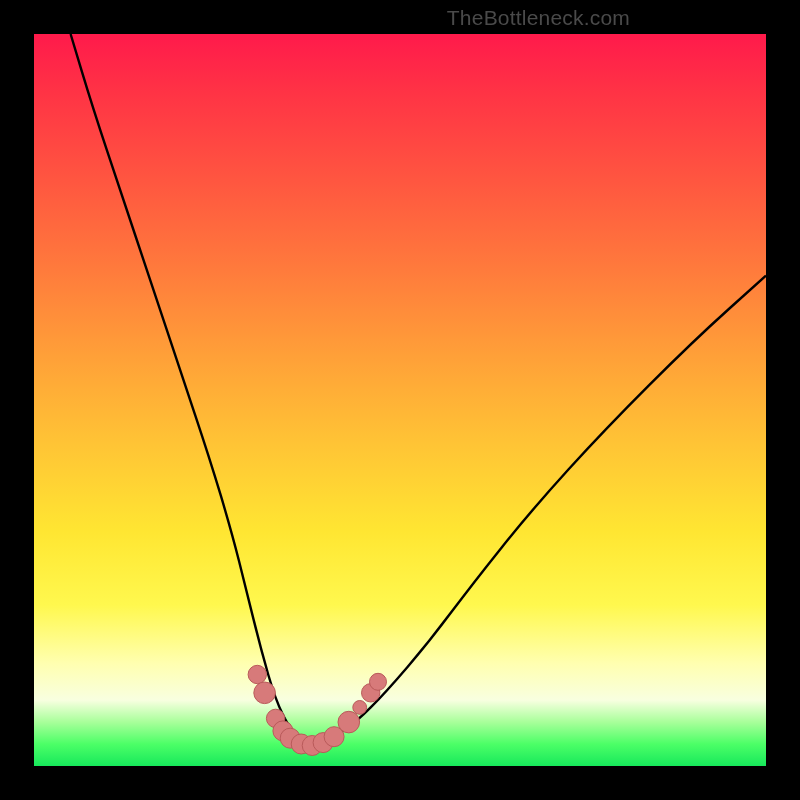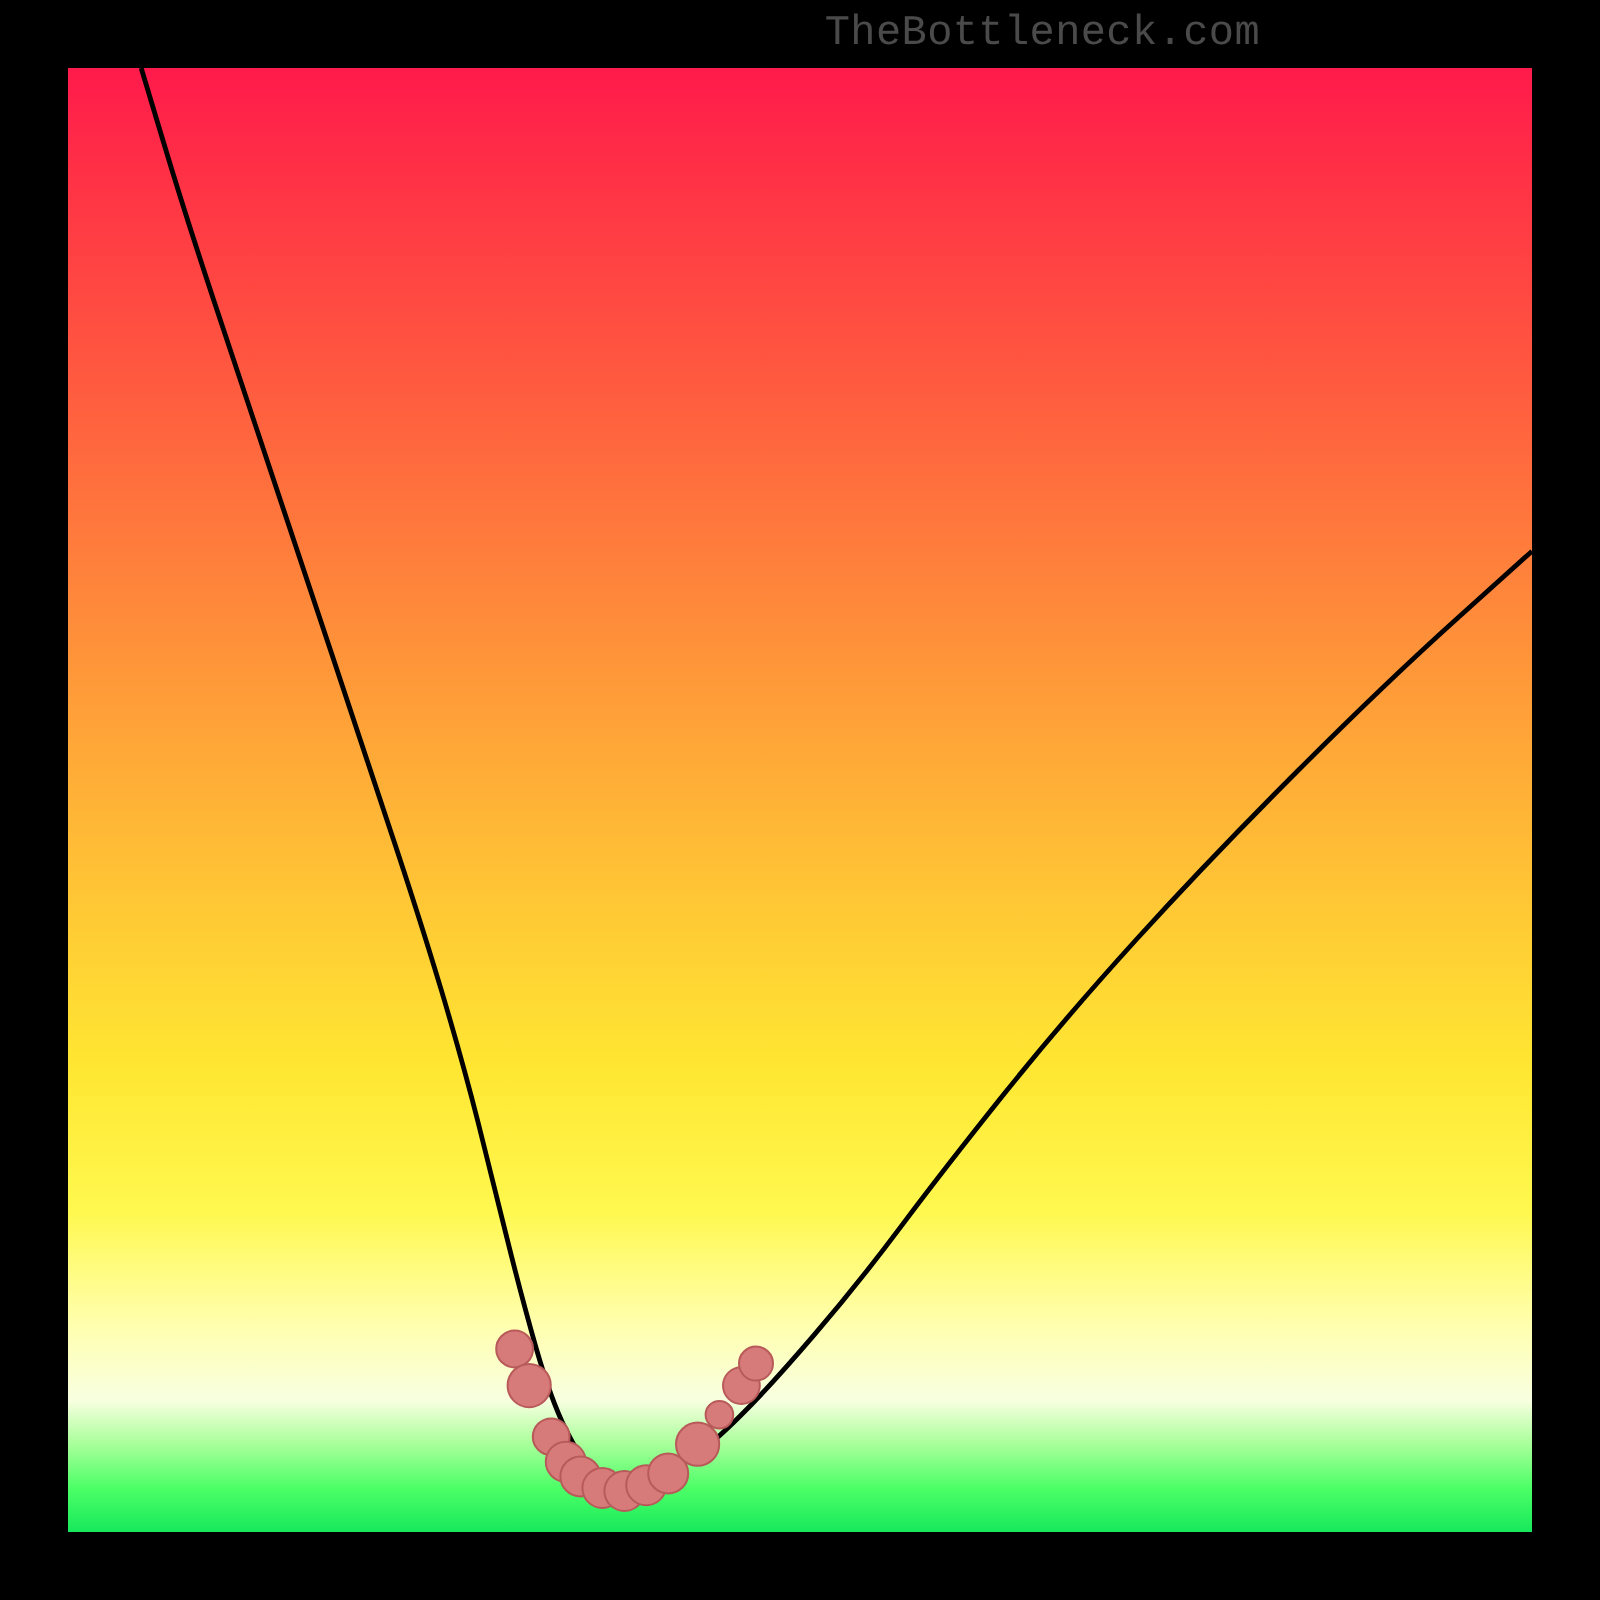--- a/index.html
+++ b/index.html
@@ -11,21 +11,20 @@
     overflow: hidden;
     font-family: Arial, Helvetica, sans-serif;
   }
   .frame {
     position: absolute;
     left: 0;
     top: 0;
     width: 640px;
     height: 800px;
     background: #000;
-    font-family: Liberation Mono, monospace;
   }
   .plot {
     position: absolute;
     left: 34px;
     top: 34px;
     width: 732px;
     height: 732px;
     
     background: linear-gradient(to bottom,
       #ff1a4b 0%,

